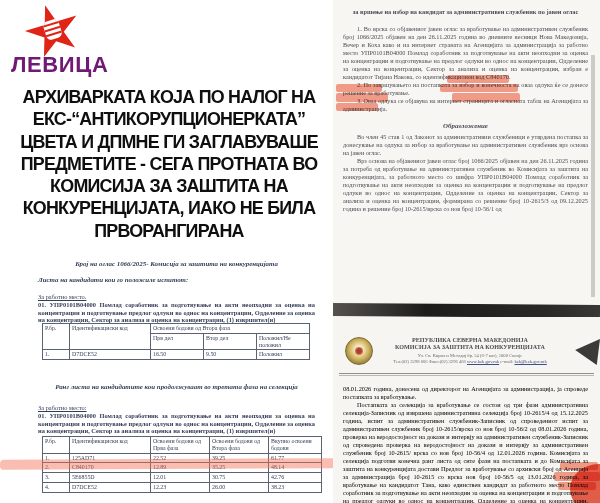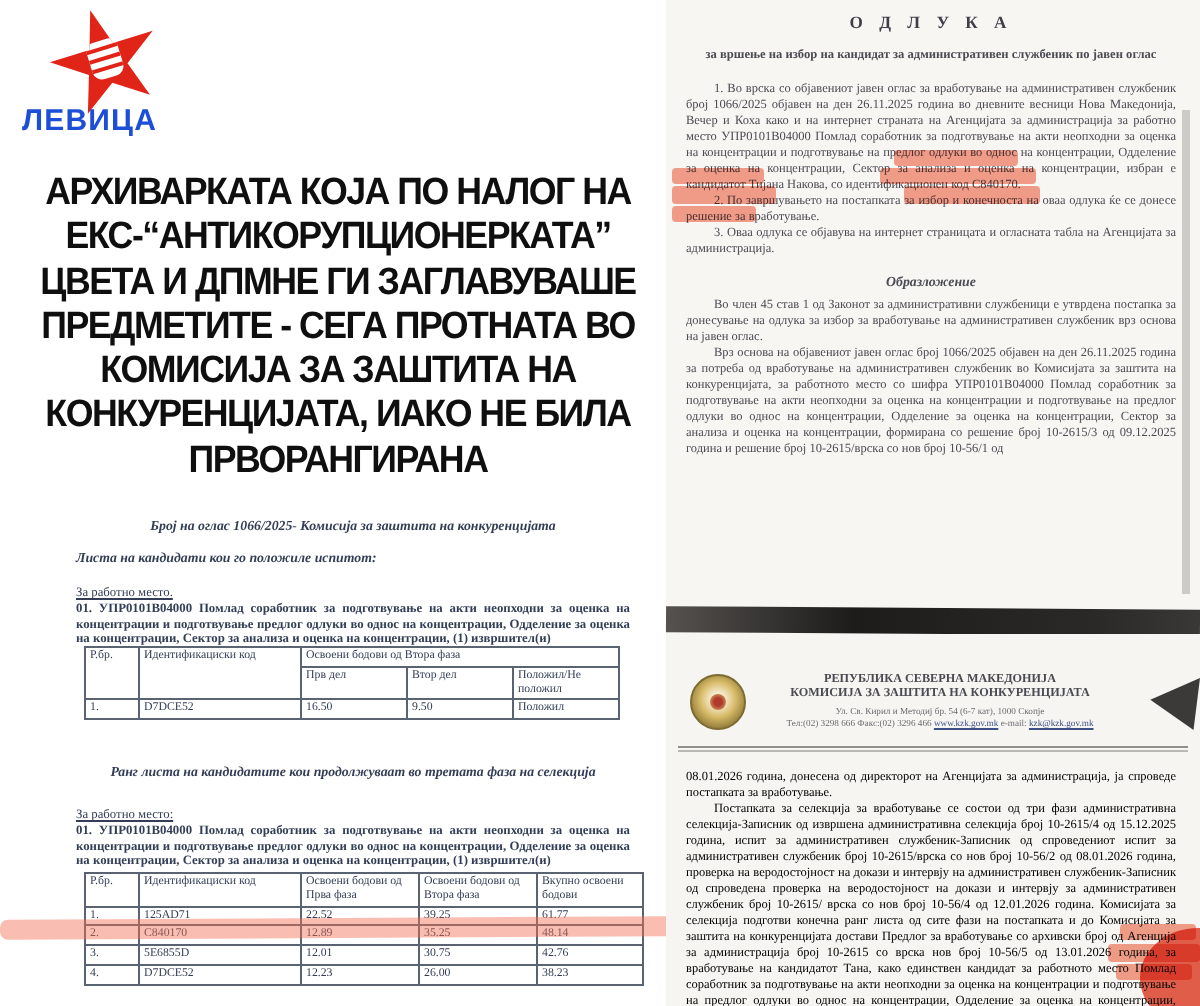--- a/index.html
+++ b/index.html
@@ -6,21 +6,21 @@
   .canvas{position:relative;width:600px;height:503px;background:#ffffff;overflow:hidden;
           font-family:"Liberation Serif",serif;}
 
   
   .logo-star{position:absolute;left:25px;top:4px;width:56px;height:54px;background:#e02418;
     clip-path:polygon(50% 0%,61% 35%,98% 35%,68% 57%,79% 91%,50% 70%,21% 91%,32% 57%,2% 35%,39% 35%);
     transform:rotate(-17deg);}
   .fist{position:absolute;left:20px;top:16px;width:16px;height:19px;background:#ffffff;border-radius:4px 4px 5px 5px;}
   .fist i{display:block;height:3px;border-bottom:2px solid #e02418;}
   .logo-word{position:absolute;left:11px;top:52px;font-family:"Liberation Sans",sans-serif;
-    font-weight:bold;font-size:15px;letter-spacing:.6px;color:#1d4ed8;}
+    font-weight:bold;font-size:22px;letter-spacing:.6px;color:#701a75;}
   .headline{position:absolute;left:8px;top:86px;width:322px;text-align:center;
     font-family:"Liberation Sans",sans-serif;font-weight:bold;font-size:19px;line-height:22.3px;
     letter-spacing:-.8px;color:#0f0f0f;white-space:pre-line;transform:scaleX(.94);transform-origin:center;}
 
   .ldoc{position:absolute;left:0;top:252px;width:333px;height:251px;color:#333e56;}
   .ldoc .c{position:absolute;left:38px;right:18px;}
   .ld-title{top:8px;text-align:center;font-weight:bold;font-style:italic;font-size:6.9px;}
   .ld-list{top:24px;font-weight:bold;font-style:italic;font-size:6.9px;}
   .ld-job{top:41px;font-size:6.4px;text-decoration:underline;}
   .ld-para{top:49px;font-weight:bold;font-size:6.4px;line-height:7.6px;text-align:justify;}
@@ -163,21 +163,20 @@
         <td>26.00</td>
         <td>38.23</td>
       </tr>
     </tbody>
       </table>
   </div>
   <div class="row-band"></div>
 
   <div class="rdoc">
     <div class="page1">
-      <div class="rd-title">О Д Л У К А</div>
       <div class="rd-sub">за вршење на избор на кандидат за административен службеник по јавен оглас</div>
       <p class="rd-p ind p1m">1. Во врска со објавениот јавен оглас за вработување на административен службеник број 1066/2025 објавен на ден 26.11.2025 година во дневните весници Нова Македонија, Вечер и Коха како и на интернет страната на Агенцијата за администрација за работно место УПР0101В04000 Помлад соработник за подготвување на акти неопходни за оценка на концентрации и подготвување на предлог одлуки во однос на концентрации, Одделение за оценка на концентрации, Сектор за анализа и оценка на концентрации, избран е кандидатот Тијана Накова, со идентификационен код С840170.</p>
       <p class="rd-p ind">2. По завршувањето на постапката за избор и конечноста на оваа одлука ќе се донесе решение за вработување.</p>
       <p class="rd-p ind">3. Оваа одлука се објавува на интернет страницата и огласната табла на Агенцијата за администрација.</p>
       <div class="rd-sect">Образложение</div>
       <p class="rd-p ind">Во член 45 став 1 од Законот за административни службеници е утврдена постапка за донесување на одлука за избор за вработување на административен службеник врз основа на јавен оглас.</p>
       <p class="rd-p ind">Врз основа на објавениот јавен оглас број 1066/2025 објавен на ден 26.11.2025 година за потреба од вработување на административен службеник во Комисијата за заштита на конкуренцијата, за работното место со шифра УПР0101В04000 Помлад соработник за подготвување на акти неопходни за оценка на концентрации и подготвување на предлог одлуки во однос на концентрации, Одделение за оценка на концентрации, Сектор за анализа и оценка на концентрации, формирана со решение број 10-2615/3 од 09.12.2025 година и решение број 10-2615/врска со нов број 10-56/1 од</p>
     </div>
   </div>
   <div class="edge-strip"></div>

